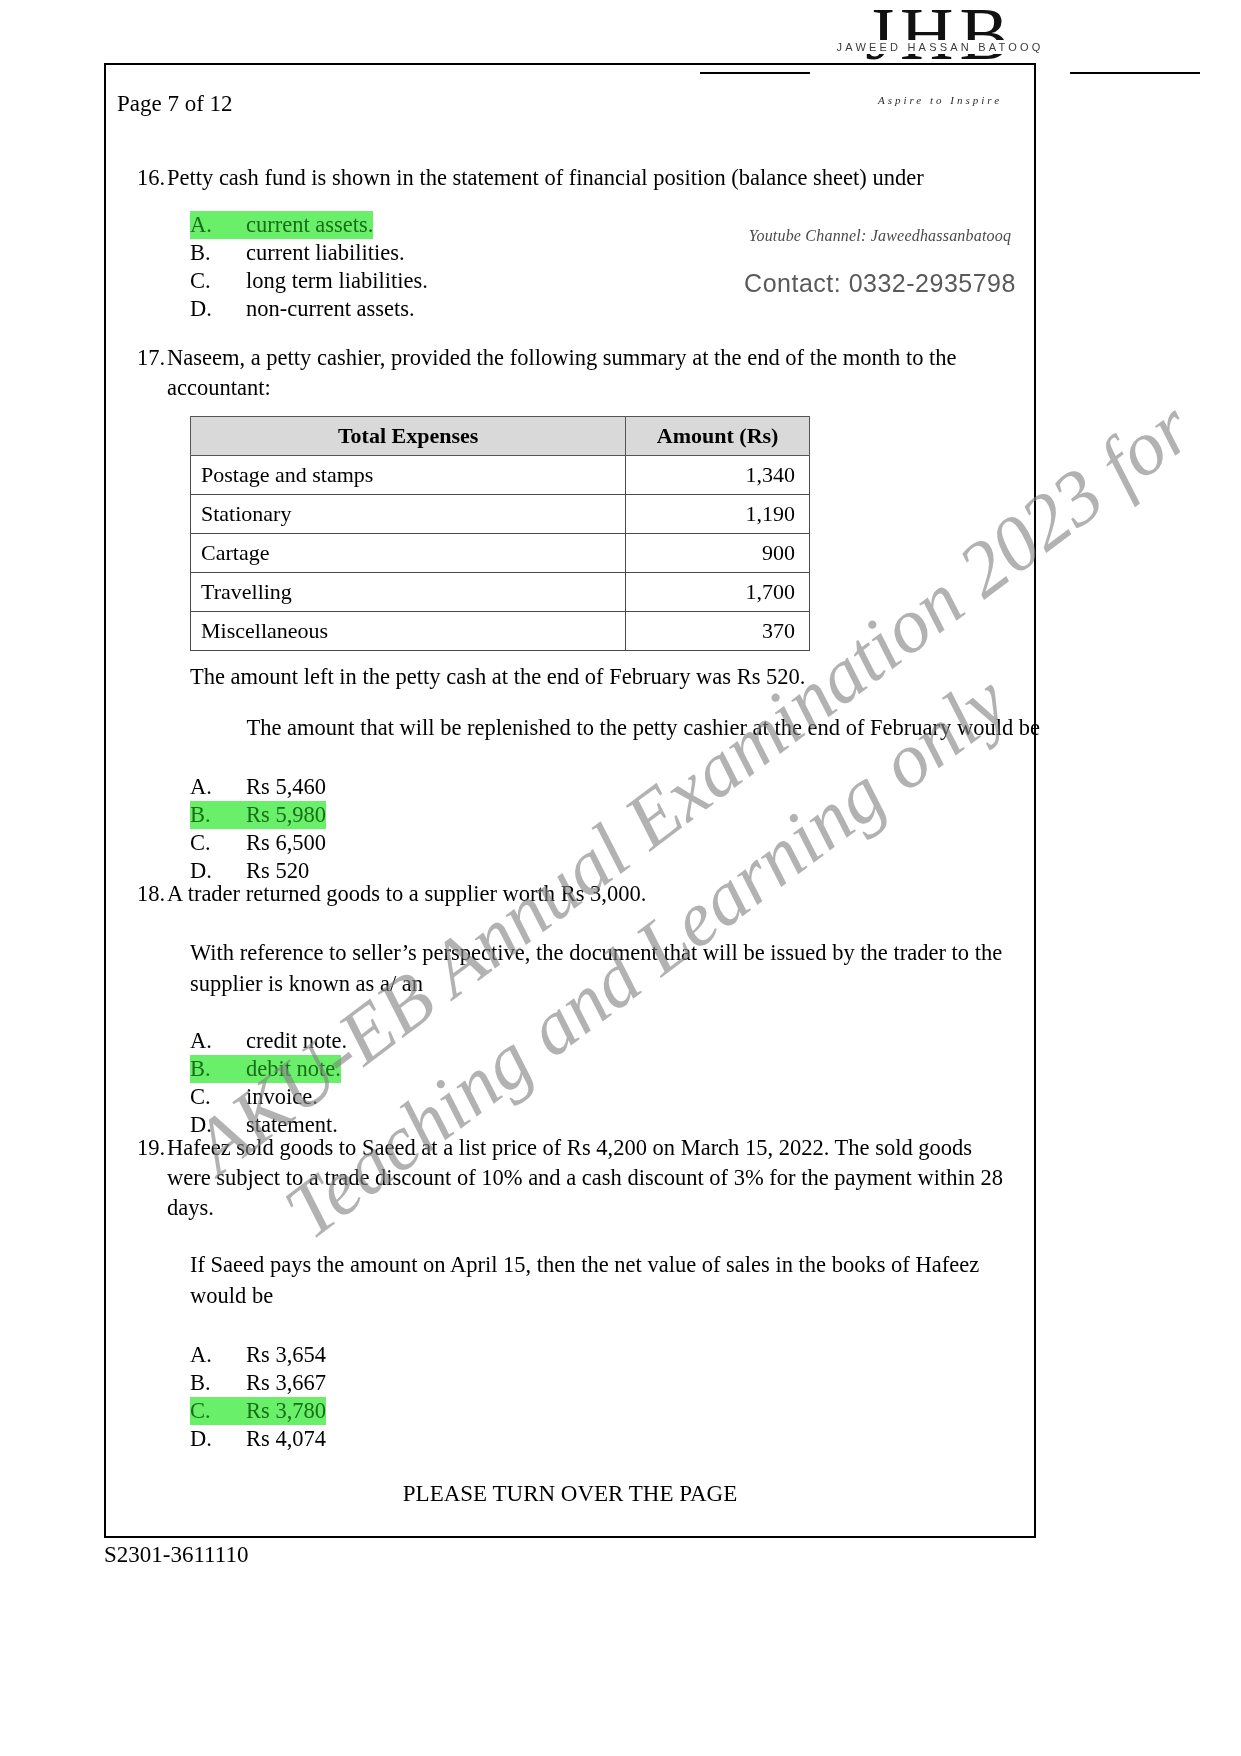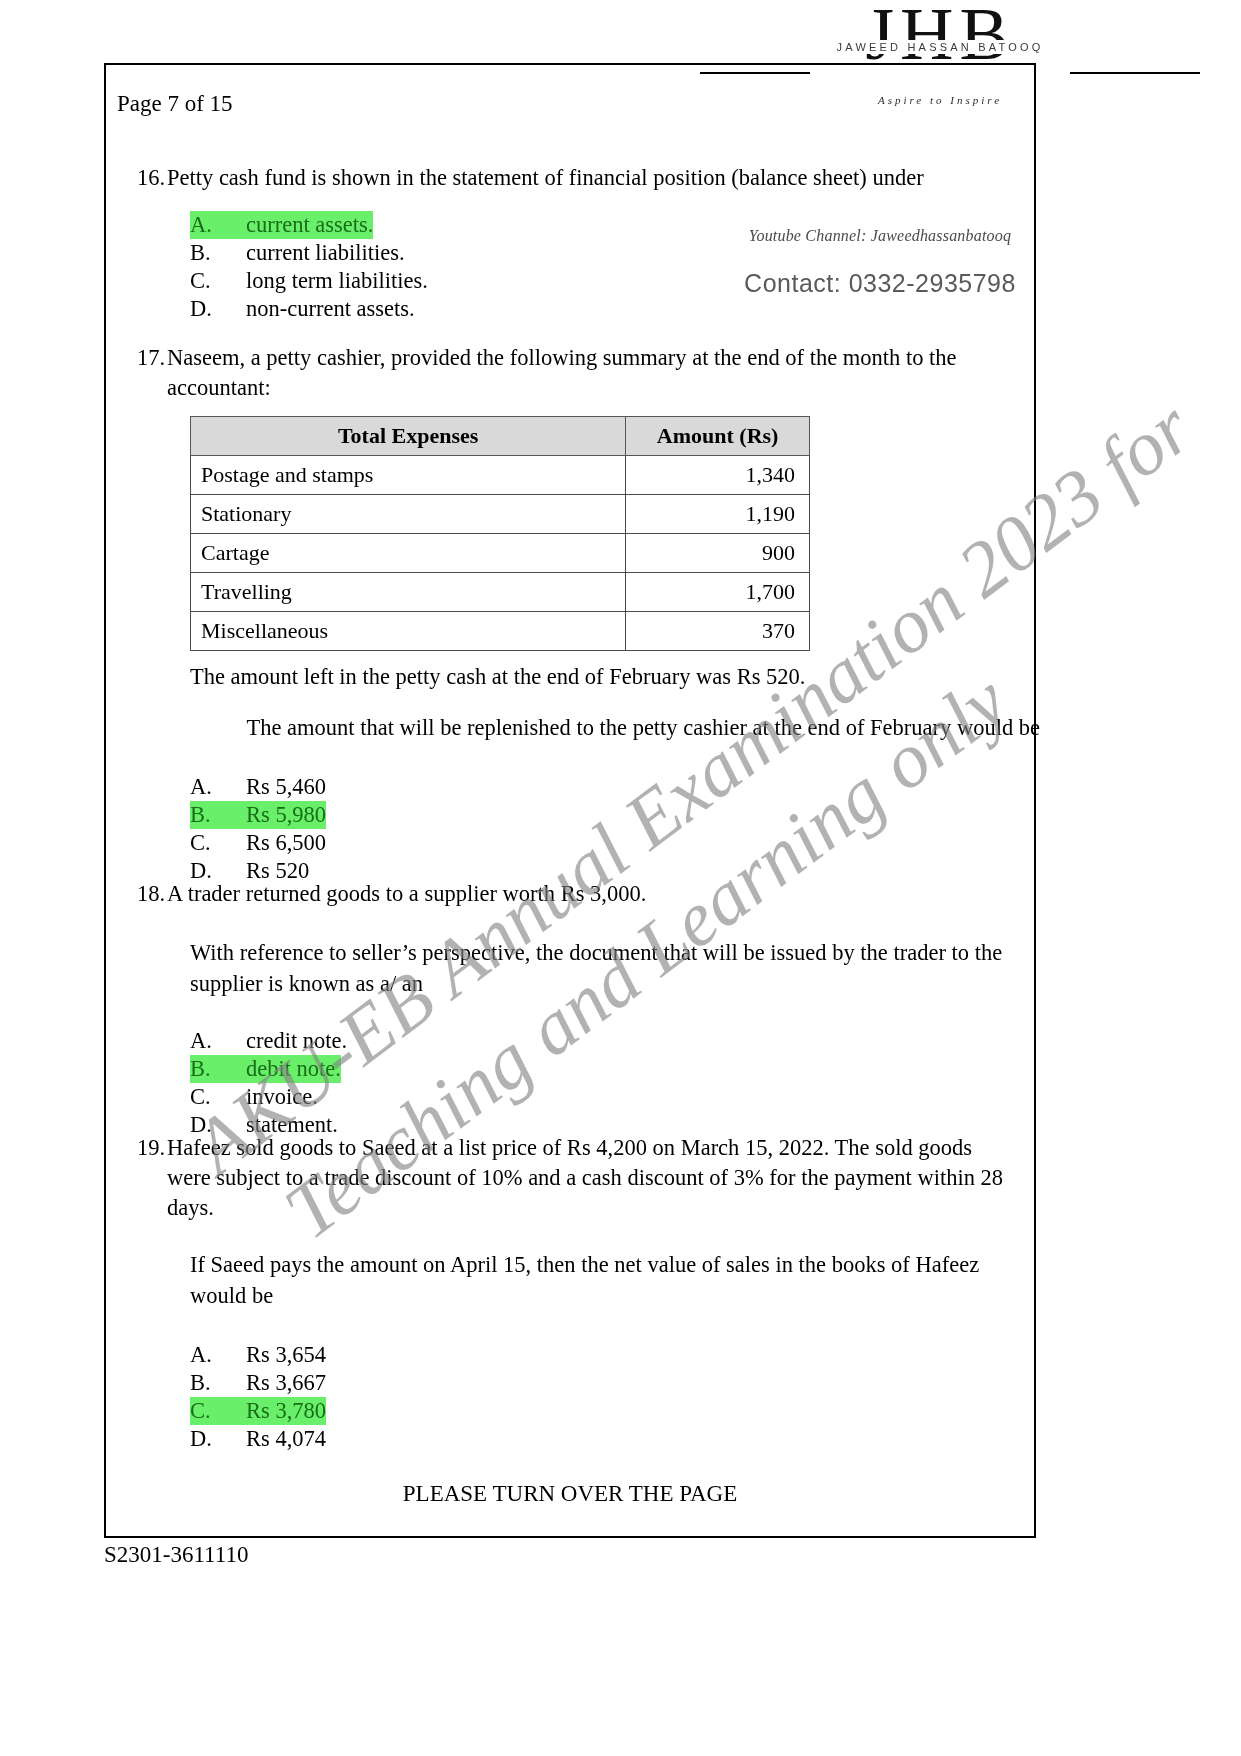--- a/index.html
+++ b/index.html
@@ -222,21 +222,21 @@
     <div class="logo-mark">JHB</div>
     <div class="logo-name">JAWEED HASSAN BATOOQ</div>
     <div class="logo-tag">Aspire to Inspire</div>
   </div>
 </div>
 
 <div id="page-frame"></div>
 
 <div id="content">
 
-  <div class="page-label">Page 7 of 15</div>
+  <div class="page-label">Page 7 of 12</div>
 
   <div id="contact-block">
     <div class="yt-line">Youtube Channel: Jaweedhassanbatooq</div>
     <div class="contact-line">Contact: 0332-2935798</div>
   </div>
 
   <div class="qblock" style="top:100px;">
     <div class="qrow">
       <div class="qnum">16.</div>
       <div class="qtext">Petty cash fund is shown in the statement of financial position (balance sheet) under</div>

